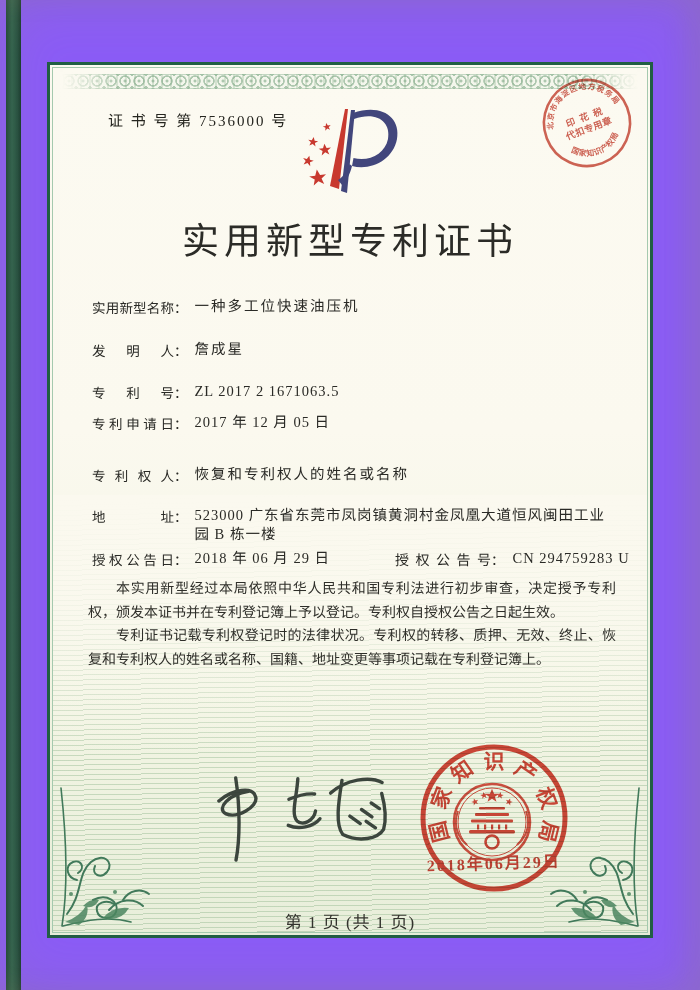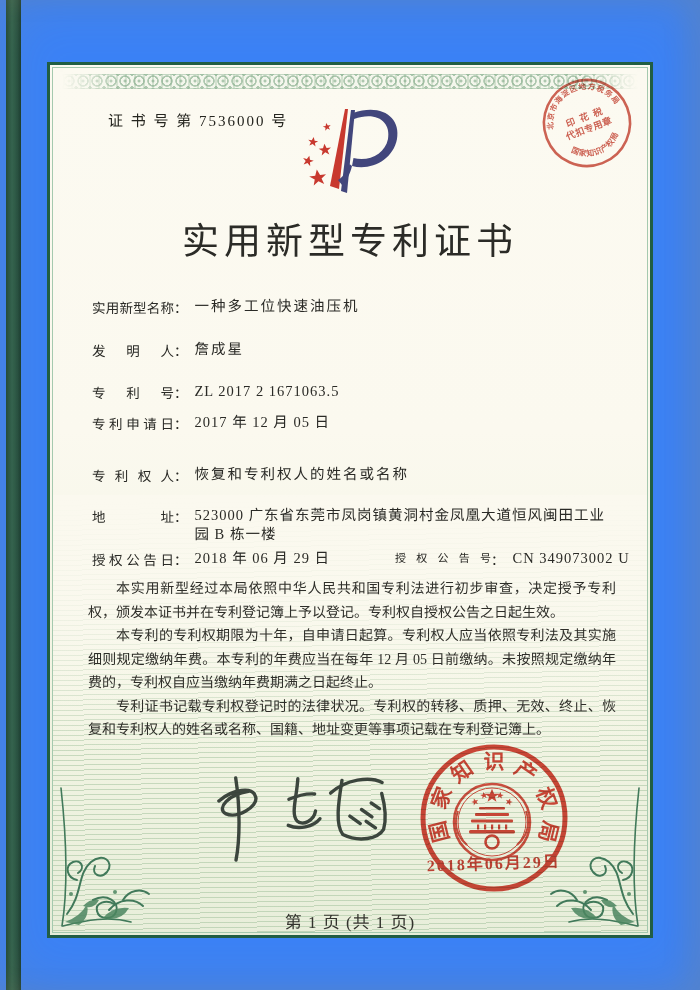--- a/index.html
+++ b/index.html
@@ -2,21 +2,21 @@
 <html lang="zh-CN"><head>
 <meta charset="utf-8">
 <style>
   html,body{margin:0;padding:0;}
   body{
     width:700px;height:990px;position:relative;overflow:hidden;
     background:#f5f2e7;
     font-family:"Liberation Serif","DejaVu Serif",serif;
     color:#2a2a26;
   }
-  .sheet{position:absolute;inset:0;background:#3b82f6;}
+  .sheet{position:absolute;inset:0;background:#8b5cf6;}
   .sheet::after{content:"";position:absolute;inset:0;pointer-events:none;
     box-shadow:inset 0 0 60px rgba(150,140,110,.22), inset -14px 0 24px rgba(140,130,100,.14);}
   .spine{position:absolute;left:6px;top:0;bottom:0;width:15px;
     background:linear-gradient(90deg,#1c4636 0%,#2e614c 40%,#245040 75%,#173a2d 100%);}
   
   .frame{position:absolute;left:47px;top:62px;width:600px;height:870px;
     border:3px solid #215e44;}
   .frame-inner-line{position:absolute;inset:2px;border:1px solid #a4c9ae;pointer-events:none;z-index:5;}
   .frame-bg{position:absolute;inset:0;
     background:linear-gradient(to bottom,#fcfaf1 0%,#fbf9ef 42%,#f3f5e4 72%,#e8eeda 100%);}
@@ -41,21 +41,21 @@
   
   .fields{position:absolute;left:42px;top:232px;right:34px;height:290px;font-size:14.5px;}
   .frow{position:absolute;left:0;right:0;white-space:nowrap;}
   .frow .lbl{display:inline-block;width:82px;text-align:justify;text-align-last:justify;
     vertical-align:top;font-size:13.5px;letter-spacing:0;}
   .frow .colon{display:inline-block;vertical-align:top;font-size:13.5px;}
   .frow .val{display:inline-block;margin-left:7px;vertical-align:top;letter-spacing:2px;
     white-space:normal;max-width:415px;line-height:19px;}
   .frow .val.num{letter-spacing:1px;}
   .grant-right{position:absolute;left:303px;top:0;white-space:nowrap;}
-  .grant-right .lbl{display:inline-block;width:96px;text-align:justify;text-align-last:justify;font-size:11px;}
+  .grant-right .lbl{display:inline-block;width:96px;text-align:justify;text-align-last:justify;font-size:14px;}
   .grant-right .val{margin-left:8px;letter-spacing:1px;}
   
   .paras{position:absolute;left:38px;right:34px;top:512px;
     font-size:14px;line-height:23.5px;text-align:justify;color:#2e2e29;}
   .paras p{margin:0;text-indent:2em;font-family:Liberation Serif, serif;}
   
   .director{position:absolute;left:45px;top:742px;font-size:15.5px;letter-spacing:1px;color:#2c2c27;}
   .director div{margin-bottom:13px;}
   .signature{position:absolute;left:140px;top:698px;width:210px;height:115px;
     transform:rotate(-3deg);opacity:.92;}
@@ -155,28 +155,27 @@
       </div>
       <div class="frow" style="top:168px;">
         <span class="lbl">专利权人</span><span class="colon">：</span><span class="val">恢复和专利权人的姓名或名称</span>
       </div>
       <div class="frow" style="top:209px;">
         <span class="lbl">地址</span><span class="colon">：</span><span class="val" style="letter-spacing:1px;">523000 广东省东莞市凤岗镇黄洞村金凤凰大道恒风闽田工业园 B 栋一楼</span>
       </div>
       <div class="frow" style="top:252px;">
         <span class="lbl">授权公告日</span><span class="colon">：</span><span class="val num">2018 年 06 月 29 日</span>
         <span class="grant-right">
-          <span class="lbl">授权公告号</span><span class="colon">：</span><span class="val num">CN 349073002 U</span>
+          <span class="lbl">授权公告号</span><span class="colon">：</span><span class="val num">CN 294759283 U</span>
         </span>
       </div>
     </div>
 
     <div class="paras">
       <p>本实用新型经过本局依照中华人民共和国专利法进行初步审查，决定授予专利权，颁发本证书并在专利登记簿上予以登记。专利权自授权公告之日起生效。</p>
-      <p>本专利的专利权期限为十年，自申请日起算。专利权人应当依照专利法及其实施细则规定缴纳年费。本专利的年费应当在每年 12 月 05 日前缴纳。未按照规定缴纳年费的，专利权自应当缴纳年费期满之日起终止。</p>
       <p>专利证书记载专利权登记时的法律状况。专利权的转移、质押、无效、终止、恢复和专利权人的姓名或名称、国籍、地址变更等事项记载在专利登记簿上。</p>
     </div>
 
 
     <svg class="signature" viewBox="0 0 210 115">
       <g fill="none" stroke="#2e3831" stroke-width="3.4" stroke-linecap="round" stroke-linejoin="round">
         <path d="M30 34 c14 -11 35 -13 37 -2 c2 10 -20 21 -31 15 c-9 -6 4 -19 24 -21"></path>
         <path d="M48 12 c3 30 1 62 -4 82"></path>
         <path d="M100 36 c8 -3 18 -5 26 -4"></path>
         <path d="M110 16 c-2 18 -9 35 -3 42 c6 6 17 0 19 -9"></path>

